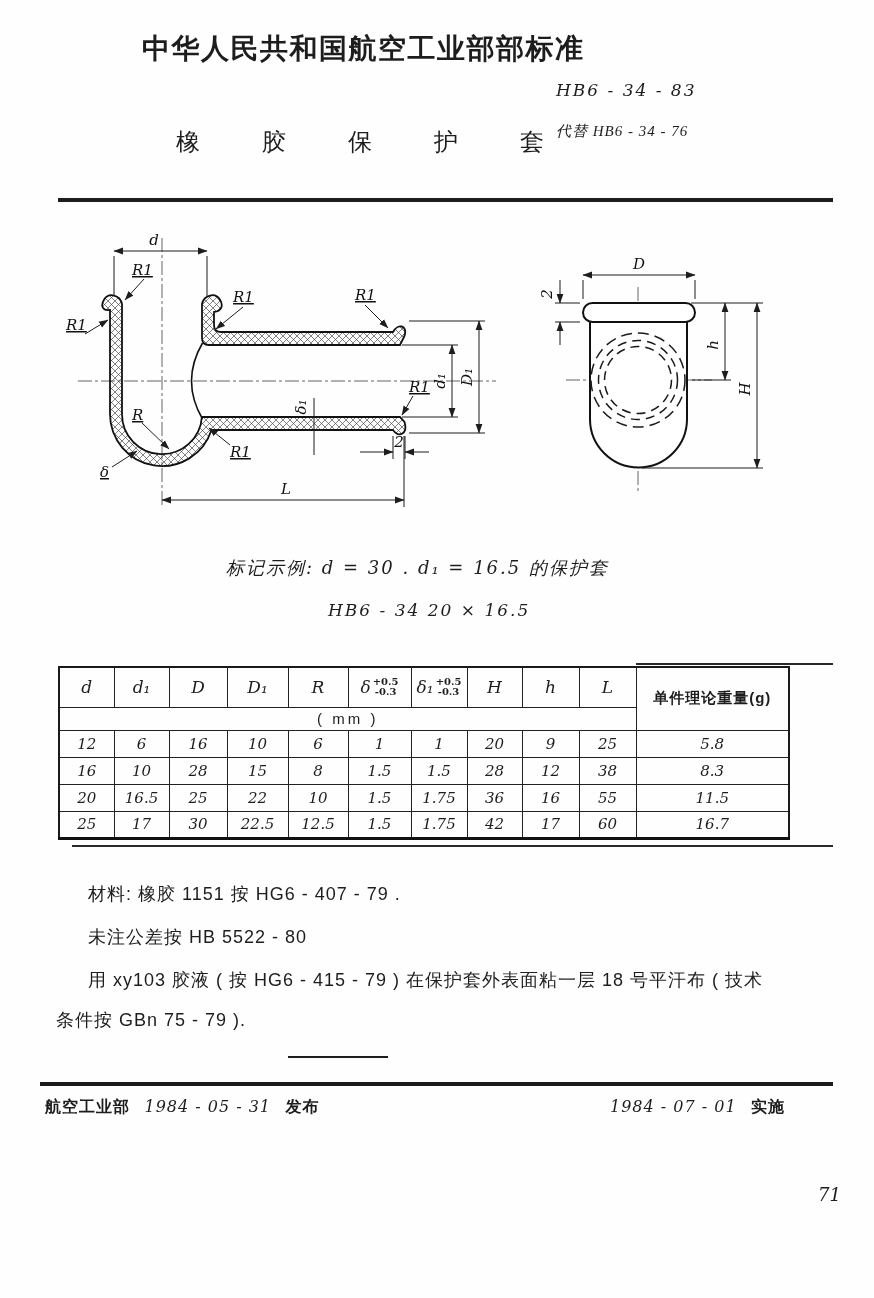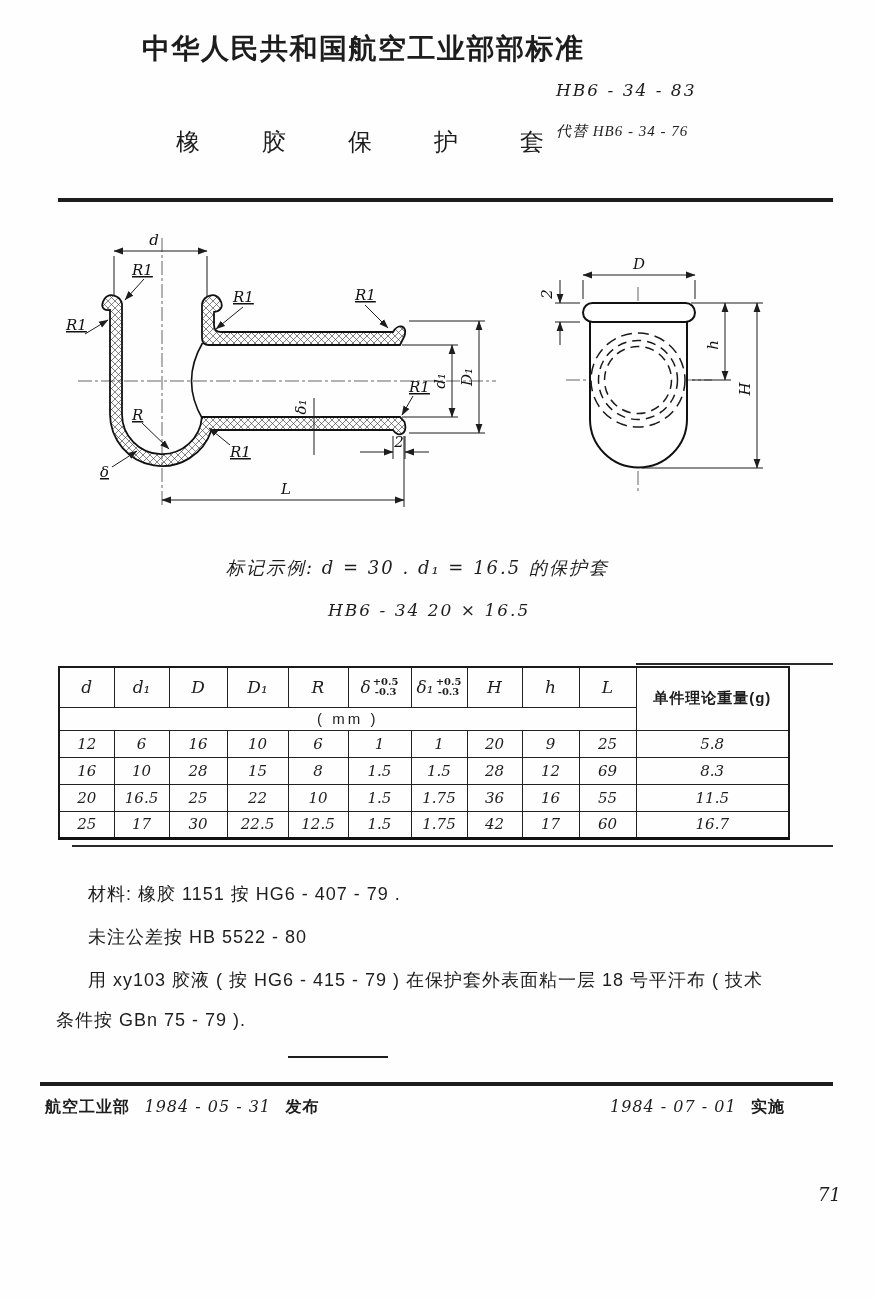--- a/index.html
+++ b/index.html
@@ -253,21 +253,21 @@
     <tr>
       <td class="num">16</td>
       <td class="num">10</td>
       <td class="num">28</td>
       <td class="num">15</td>
       <td class="num">8</td>
       <td class="num">1.5</td>
       <td class="num">1.5</td>
       <td class="num">28</td>
       <td class="num">12</td>
-      <td class="num">69</td>
+      <td class="num">38</td>
       <td class="num">8.3</td>
     </tr>
     <tr>
       <td class="num">20</td>
       <td class="num">16.5</td>
       <td class="num">25</td>
       <td class="num">22</td>
       <td class="num">10</td>
       <td class="num">1.5</td>
       <td class="num">1.75</td>

